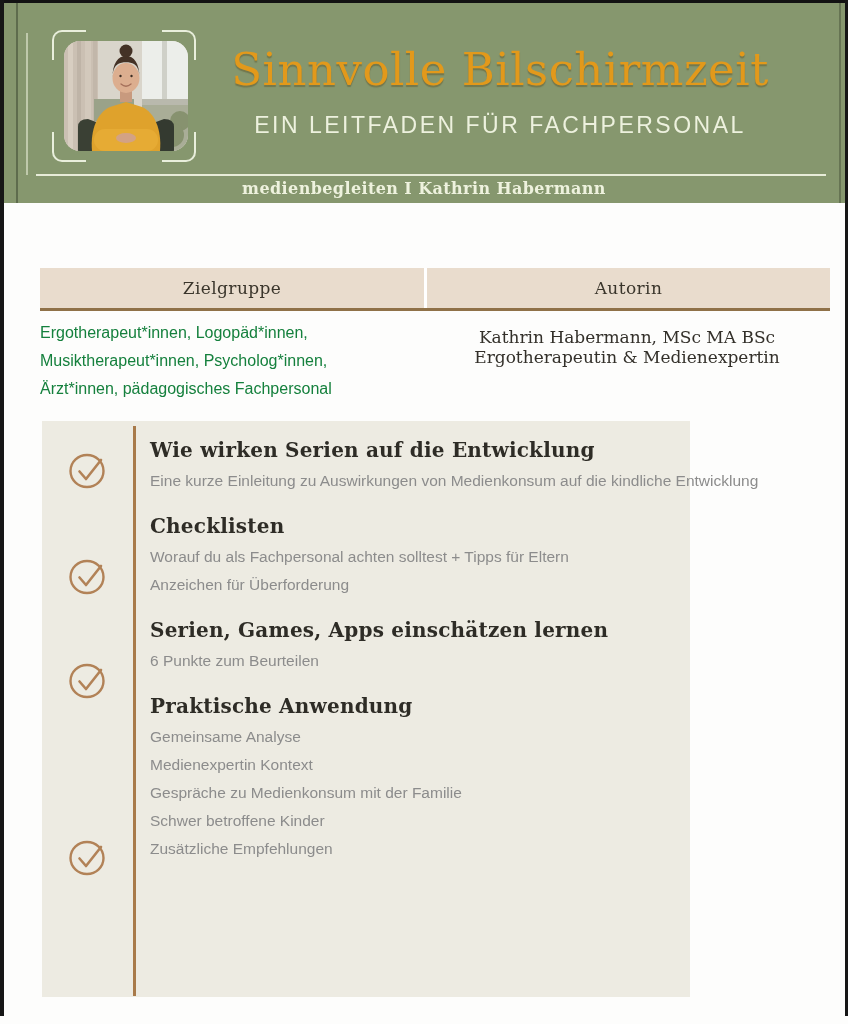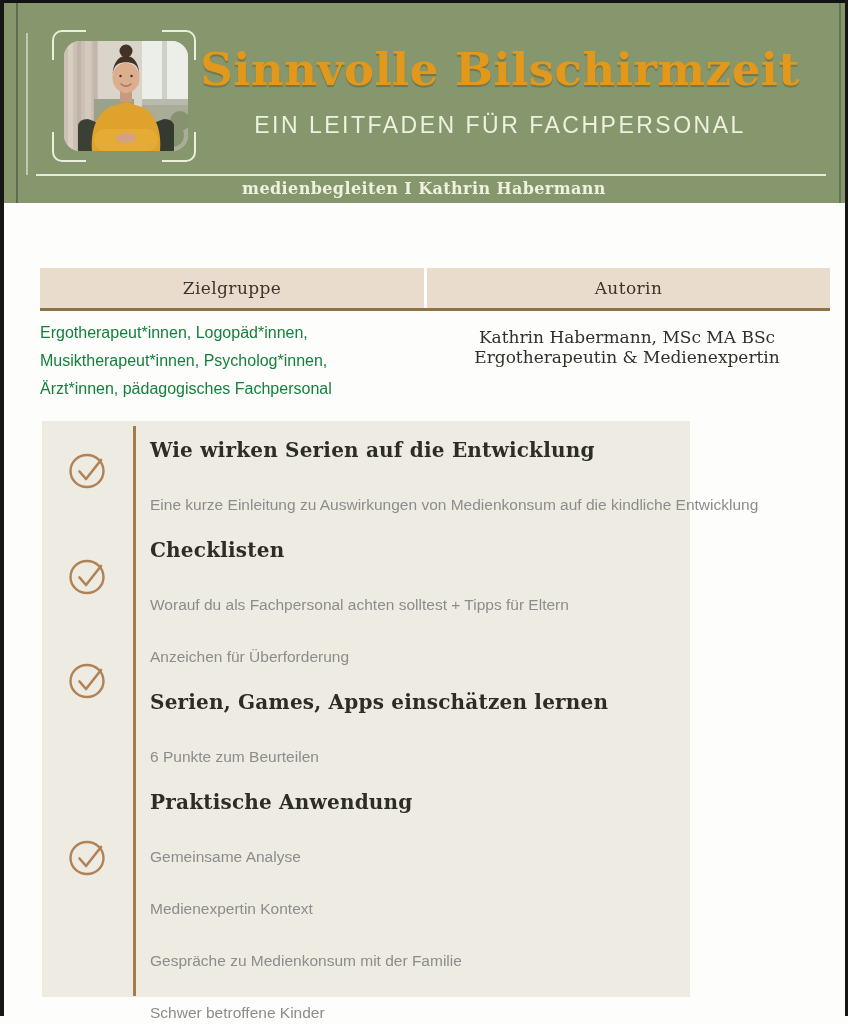--- a/index.html
+++ b/index.html
@@ -12,21 +12,21 @@
   .frame-right{position:absolute;left:845px;top:0;width:3px;height:1016px;background:#161616;z-index:40;}
 
   
   .band{position:absolute;left:0;top:3px;width:848px;height:200px;background:#86976e;}
   .band-edge-l{position:absolute;left:16px;top:0;width:2px;height:200px;background:rgba(35,45,28,0.40);}
   .band-edge-r{position:absolute;left:839px;top:0;width:2px;height:200px;background:rgba(35,45,28,0.32);}
   .deco-vline{position:absolute;left:26px;top:30px;width:2px;height:142px;background:rgba(238,243,222,0.55);}
   .band-hline{position:absolute;left:36px;top:171px;width:790px;height:2px;background:#e7ecd8;}
 
   .title{position:absolute;left:180px;top:44px;width:640px;text-align:center;
-         font-family:"DejaVu Serif",serif;font-weight:700;font-size:45px;line-height:52px;
+         font-family:"DejaVu Serif",serif;font-weight:400;font-size:45px;line-height:52px;
          color:#e2991b;letter-spacing:0.5px;text-shadow:0 2px 1px rgba(70,45,0,0.30);}
   .subtitle{position:absolute;left:180px;top:112px;width:640px;text-align:center;
             font-size:23px;letter-spacing:2.5px;color:#edf1de;font-weight:500;}
   .byline{position:absolute;left:0;top:176px;width:848px;text-align:center;
           font-family:"DejaVu Serif",serif;font-weight:600;font-size:16px;color:#eef2de;letter-spacing:0.4px;}
 
   
   .bracket-box{position:absolute;left:52px;top:30px;width:144px;height:132px;}
   .bk{position:absolute;width:32px;height:28px;border:0 solid #e9efdc;}
   .bk.tl{left:0;top:0;border-top-width:2.5px;border-left-width:2.5px;border-top-left-radius:10px;}
@@ -48,21 +48,21 @@
   .td2{width:406px;text-align:center;font-family:"DejaVu Serif",serif;color:#33302a;font-size:17px;line-height:20px;}
   .td2 .a1{margin-top:16px;}
   .td2 .a2{}
 
   
   .box{position:absolute;left:42px;top:421px;width:648px;height:576px;background:#edebe2;}
   .vline{position:absolute;left:91px;top:5px;width:3px;height:570px;background:#a87a4a;}
   .check{position:absolute;left:25px;width:44px;height:40px;}
   .check.c1{top:29px;} .check.c2{top:135px;} .check.c3{top:239px;} .check.c4{top:416px;}
   .content{position:absolute;left:108px;top:16px;width:662px;}
-  .row{margin-top:32px;}
+  .row{margin-top:8px;}
   .row:first-child{margin-top:0;}
   .row.heading{font-family:"DejaVu Serif",serif;font-weight:600;font-size:20px;line-height:26px;
                color:#2e2c26;margin-top:22px;letter-spacing:0.2px;}
   .row.heading:first-child{margin-top:0;}
   .row.body{font-size:15.5px;line-height:20px;color:#8c8c8c;}
 </style>
 </head>
 <body>
 
 <div class="page">

